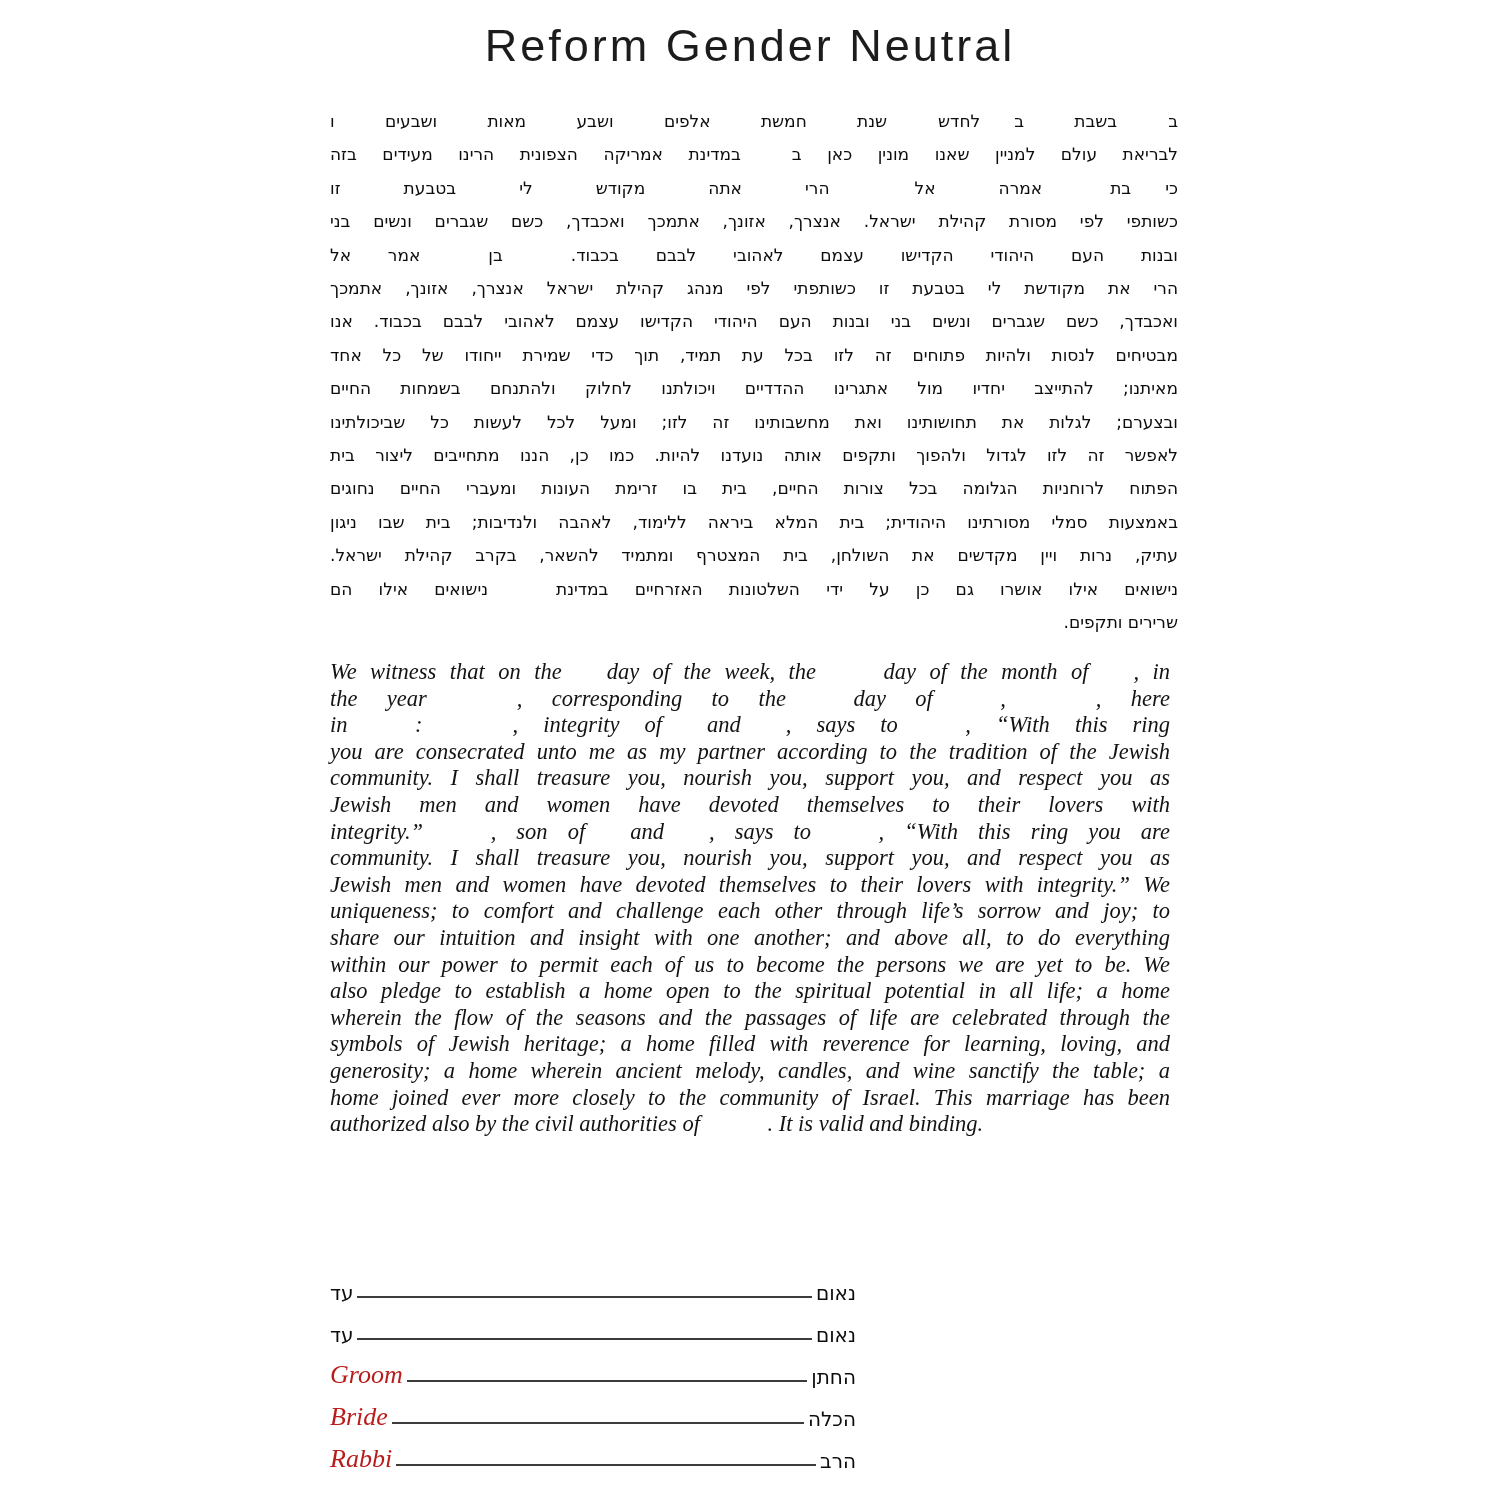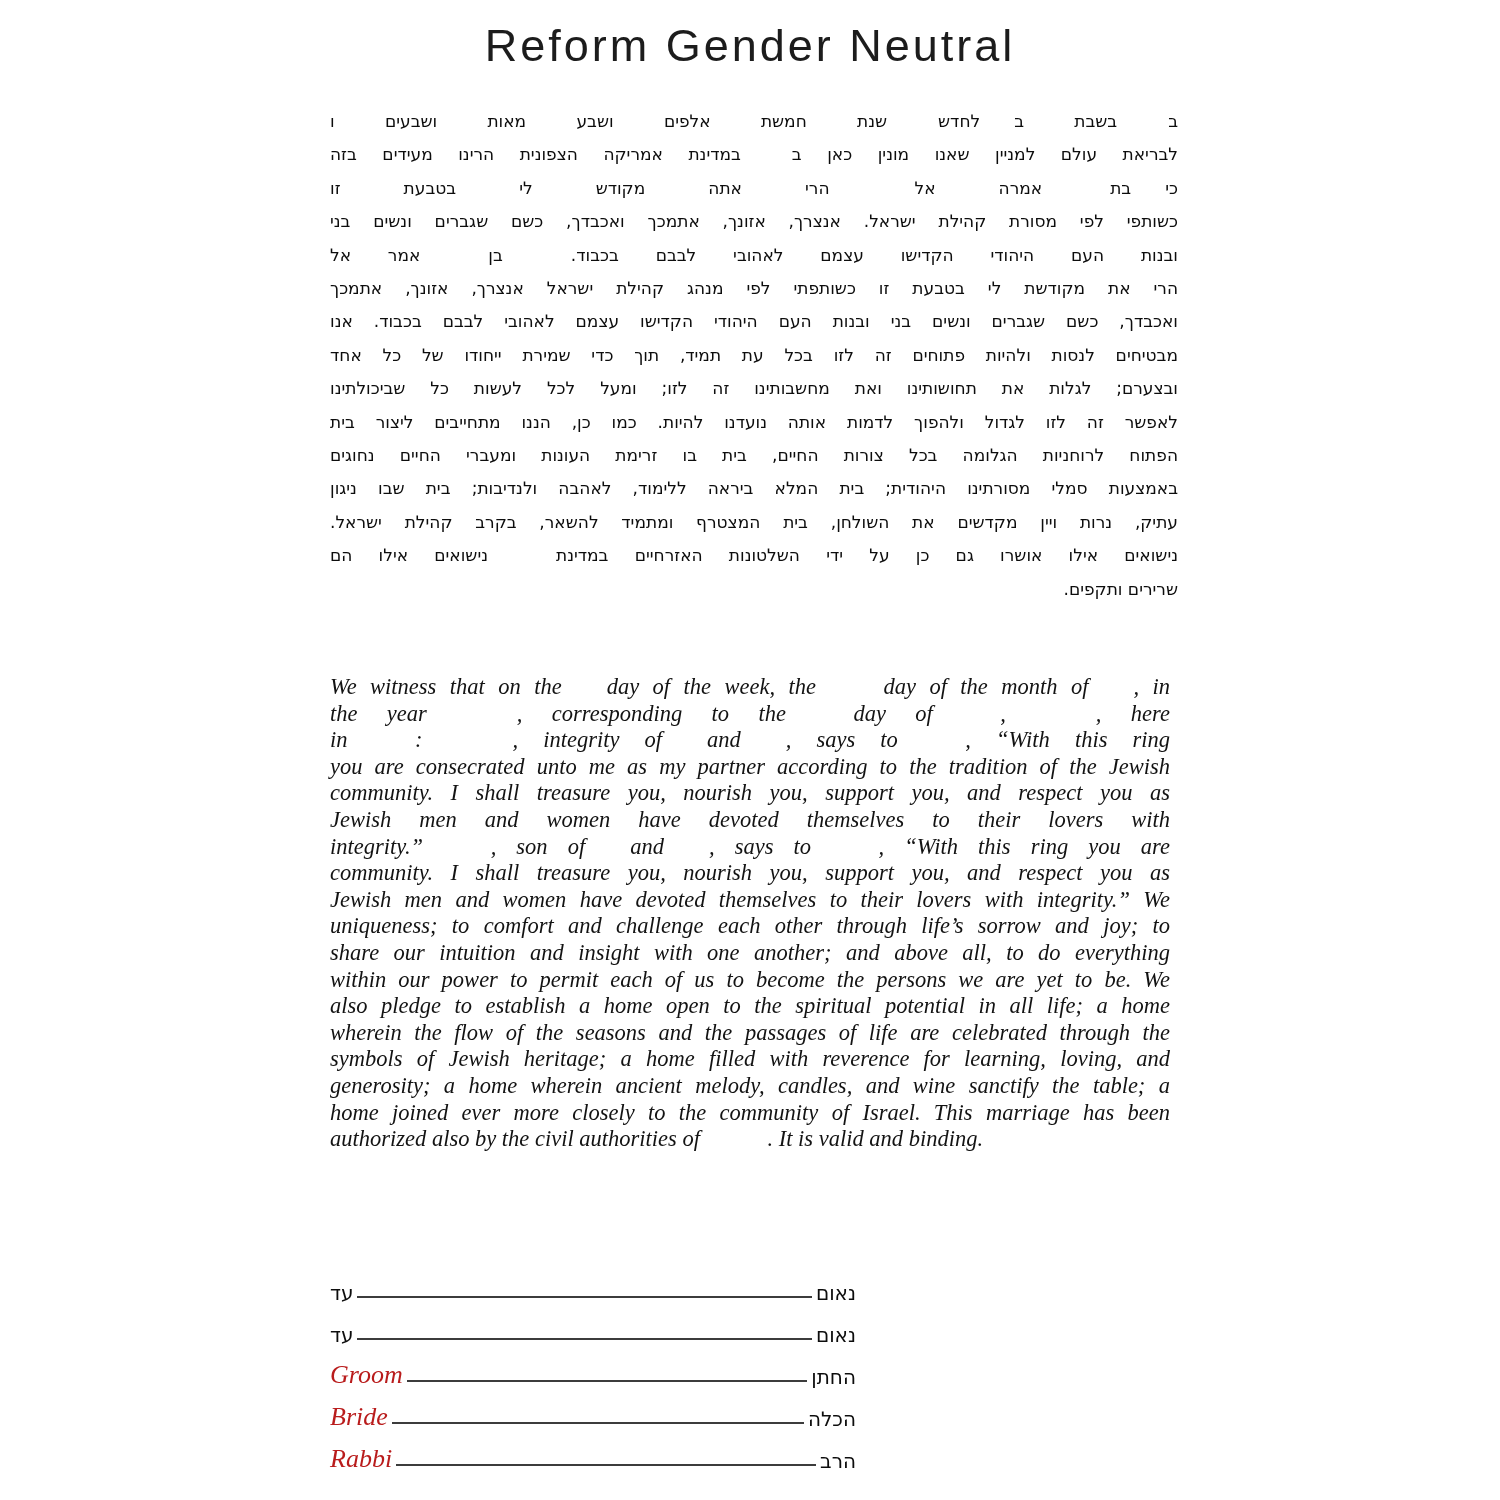--- a/index.html
+++ b/index.html
@@ -39,21 +39,21 @@
     white-space: nowrap;
     text-align: justify;
     text-align-last: justify;
     text-justify: inter-word;
   }
   .hebrew-block .line:last-child {
     text-align-last: auto;
   }
   .english-block {
     position: absolute;
-    top: 666px;
+    top: 651px;
     left: 330px;
     width: 840px;
     font-family: "Liberation Serif", serif;
     font-style: italic;
     font-size: 22.5px;
     line-height: 26.6px;
     color: #131313;
   }
   .english-block .line {
     white-space: nowrap;
@@ -105,22 +105,23 @@
 
   <div class="hebrew-block" dir="rtl" lang="he">
       <div class="line">ב   בשבת ב  לחדש   שנת חמשת אלפים ושבע מאות ושבעים ו</div>
       <div class="line">לבריאת עולם למניין שאנו מונין כאן ב   במדינת אמריקה הצפונית הרינו מעידים בזה</div>
       <div class="line">כי  בת    אמרה אל     הרי אתה מקודש לי בטבעת זו</div>
       <div class="line">כשותפי לפי מסורת קהילת ישראל. אנצרך, אזונך, אתמכך ואכבדך, כשם שגברים ונשים בני</div>
       <div class="line">ובנות העם היהודי הקדישו עצמם לאהובי לבבם בכבוד.    בן    אמר אל</div>
       <div class="line">הרי את מקודשת לי בטבעת זו כשותפתי לפי מנהג קהילת ישראל אנצרך, אזונך, אתמכך</div>
       <div class="line">ואכבדך, כשם שגברים ונשים בני ובנות העם היהודי הקדישו עצמם לאהובי לבבם בכבוד. אנו</div>
       <div class="line">מבטיחים לנסות ולהיות פתוחים זה לזו בכל עת תמיד, תוך כדי שמירת ייחודו של כל אחד</div>
+      <div class="line">מאיתנו; להתייצב יחדיו מול אתגרינו ההדדיים ויכולתנו לחלוק ולהתנחם בשמחות החיים</div>
       <div class="line">ובצערם; לגלות את תחושותינו ואת מחשבותינו זה לזו; ומעל לכל לעשות כל שביכולתינו</div>
-      <div class="line">לאפשר זה לזו לגדול ולהפוך לדמות אותה נועדנו להיות. כמו כן, הננו מתחייבים ליצור בית</div>
+      <div class="line">לאפשר זה לזו לגדול ולהפוך ותקפים אותה נועדנו להיות. כמו כן, הננו מתחייבים ליצור בית</div>
       <div class="line">הפתוח לרוחניות הגלומה בכל צורות החיים, בית בו זרימת העונות ומעברי החיים נחוגים</div>
       <div class="line">באמצעות סמלי מסורתינו היהודית; בית המלא ביראה ללימוד, לאהבה ולנדיבות; בית שבו ניגון</div>
       <div class="line">עתיק, נרות ויין מקדשים את השולחן, בית המצטרף ומתמיד להשאר, בקרב קהילת ישראל.</div>
       <div class="line">נישואים אילו אושרו גם כן על ידי השלטונות האזרחיים במדינת    נישואים אילו הם</div>
       <div class="line">שרירים ותקפים.</div>
     </div>
 
   <div class="english-block" lang="en">
       <div class="line">We witness that on the  day of the week, the   day of the month of  , in</div>
       <div class="line">the year    , corresponding to the   day of   ,    , here</div>

